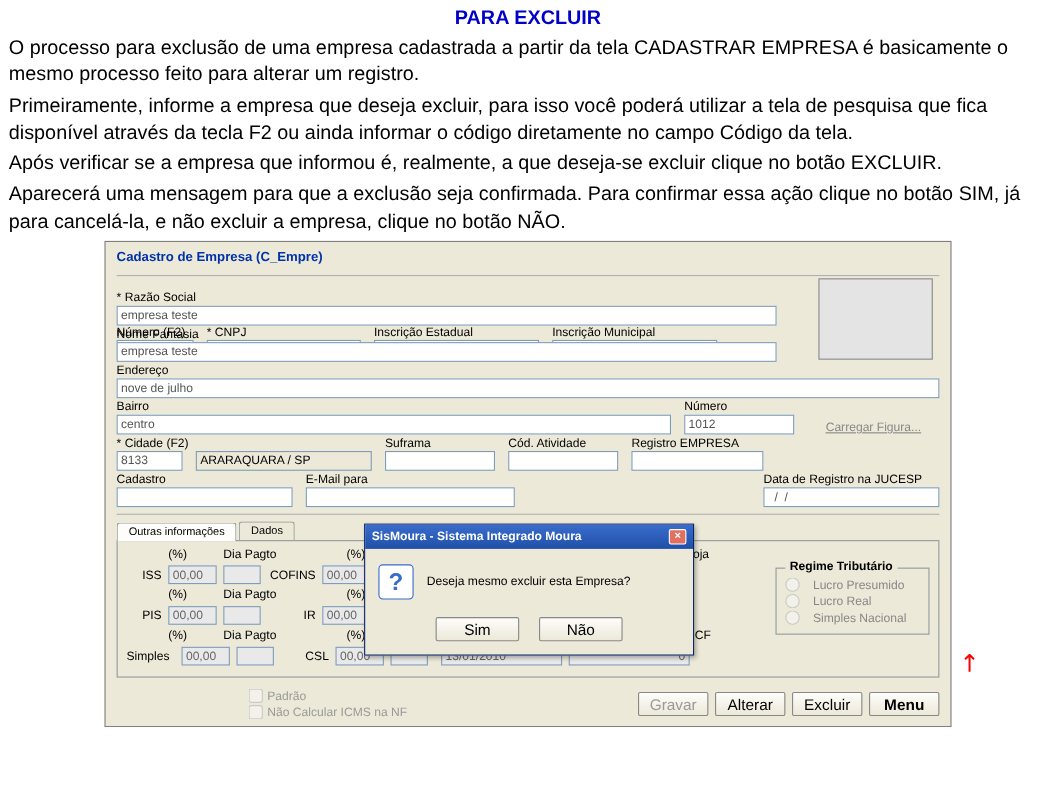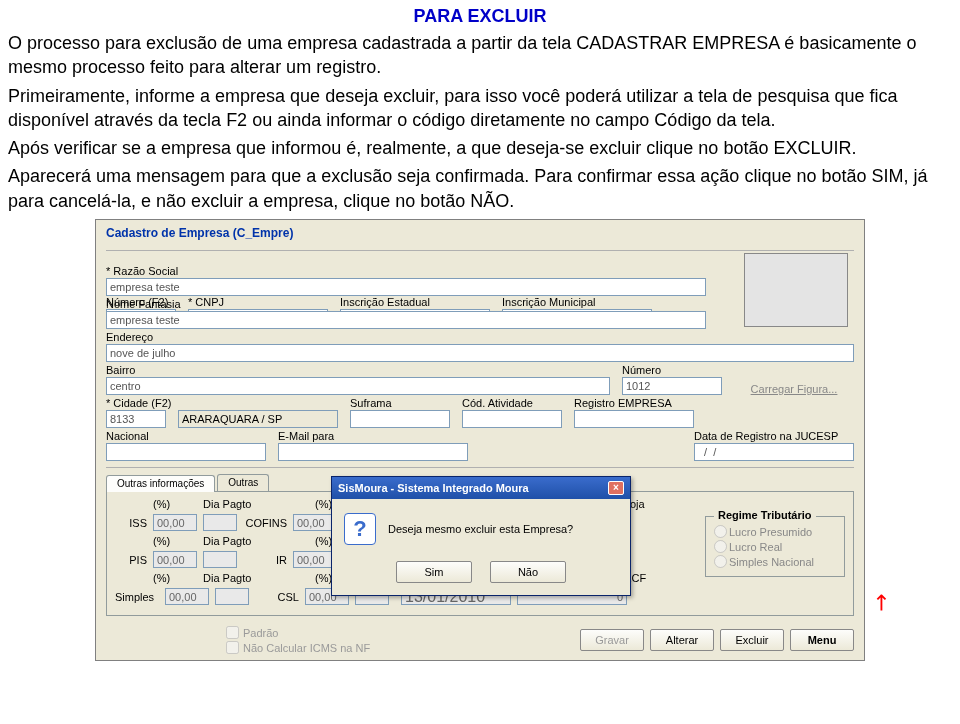--- a/index.html
+++ b/index.html
@@ -19,28 +19,28 @@
   .tabs { display: flex; gap: 2px; padding: 4px 10px 0; }
   .tab { background: #ece9d8; border: 1px solid #919b9c; border-bottom: none; padding: 2px 10px 3px; font-size: 10px; border-radius: 3px 3px 0 0; }
   .tab.active { background: #fdfdfb; position: relative; top: 1px; }
   .tabpanel { border: 1px solid #919b9c; margin: 0 10px 6px; background: #ece9d8; padding: 6px 8px; }
   .tax-row { display: flex; align-items: center; gap: 6px; margin-bottom: 4px; font-size: 11px; }
   .tax-row .lbl { width: 32px; text-align: right; }
   .tax-row input.p { width: 44px; border:1px solid #7f9db9; height:17px; background:#e9e9e9; color:#666; font-size:11px; padding:1px 3px; text-align:left;}
   .tax-row input.d { width: 34px; border:1px solid #7f9db9; height:17px; background:#e9e9e9; color:#666; font-size:11px; padding:1px 3px;}
   .tax-head { font-size:11px; color:#000; }
   .btnbar { display:flex; justify-content:space-between; gap:6px; padding:4px 10px 6px; align-items:center; }
-  .winbtn { background: linear-gradient(#fdfdfb,#ece9d8); border:1px solid #888; height:22px; min-width:64px; font-size:11px; cursor:pointer; border-radius:2px; }
+  .winbtn { background: linear-gradient(#fdfdfb,#ece9d8); border:1px solid #888; height:22px; min-width:64px; font-size:14px; cursor:pointer; border-radius:2px; }
   .winbtn:disabled { color:#9a9a9a;margin-left:36px; }
   .chk { display:flex; align-items:center; gap:4px; color:#9a9a9a; font-size:11px; }
   .figure-box { border:1px solid #888; background:#e4e4e4; width:104px; height:74px; margin-left:auto; }
   .figure-label { font-size:11px; text-align:center; color:#888; text-decoration:underline; margin-top:2px; }
   .regime { border:1px solid #919b9c; padding:6px 8px; font-size:11px; color:#888; width: 140px; }
   .regime .rt { position:absolute; margin-top:-14px; background:#ece9d8; padding:0 4px; color:#000; font-weight:bold; font-size:11px;}
-  .regime label { display:flex; gap:2px; align-items:center; margin:2px 0; }
+  .regime label { display:flex; gap:12px; align-items:center; margin:2px 0; }
   
   
   .dialog { position:absolute; top: 256px; left: 235px; width: 300px; border:1px solid #0a246a; background:#ece9d8; box-shadow: 2px 2px 4px rgba(0,0,0,0.3); z-index:10; }
   .dlg-title { background: linear-gradient(#3a6ccc,#1f50a8); color:#fff; font-weight:bold; font-size:11px; padding:4px 6px; display:flex; justify-content:space-between; align-items:center; }
   .dlg-title .x { background:#e07060; border:1px solid #fff; color:#fff; width:16px; height:14px; font-size:10px; text-align:center; line-height:12px; border-radius:2px; cursor:pointer; }
   .dlg-body { display:flex; gap:12px; padding:14px 12px 10px; align-items:center; font-size:11px; }
   .qicon { width:32px; height:32px; border-radius:4px; background:#fff; border:1px solid #3a6ccc; display:flex; align-items:center; justify-content:center; color:#3a6ccc; font-weight:bold; font-size:22px; }
   .dlg-btns { display:flex; justify-content:center; gap:18px; padding:6px 0 12px; }
   .dlg-btns .winbtn { min-width:76px; }
   .arrow { position:absolute; right:-26px; bottom:44px; color:red; font-size:22px; transform: rotate(225deg); }
@@ -135,39 +135,39 @@
       <input style="">
     </div>
     <div class="field" style="width:120px">
       <label>Registro EMPRESA</label>
       <input style="">
     </div>
   </div>
 
   <div class="row">
     <div class="field" style="width:160px">
-      <label>Nacional</label>
+      <label>Cadastro</label>
       <input style="">
     </div>
     <div class="field" style="width:190px">
       <label>E-Mail para</label>
       <input style="">
     </div>
     <div class="field" style="flex:1"></div>
     <div class="field" style="width:160px">
       <label>Data de Registro na JUCESP</label>
       <input value="  /  /" style="">
     </div>
   </div>
 
   <div class="sep"></div>
 
   <div class="tabs">
     <div class="tab active">Outras informações</div>
-    <div class="tab">Outras</div>
+    <div class="tab">Dados</div>
   </div>
   <div class="tabpanel">
     <div style="display:flex; gap:12px;">
       <div style="flex:1">
 
         <div class="tax-row" style="font-weight:normal;">
           <span class="lbl"></span>
           <span class="tax-head" style="width:44px">(%)</span>
           <span class="tax-head" style="width:56px">Dia Pagto</span>
           <span class="lbl" style="width:44px"></span>
@@ -218,21 +218,21 @@
           <span class="tax-head" style="width:110px;margin-left:6px">Data Cadastro ECF</span>
           <span class="tax-head">CRO Cadastro ECF</span>
         </div>
         <div class="tax-row">
           <span class="lbl" style="width:44px;text-align:left;">Simples</span>
           <input class="p" value="00,00" style="">
           <input class="d" style="">
           <span class="lbl" style="width:44px">CSL</span>
           <input class="p" value="00,00" style="">
           <input class="d" style="">
-          <input style="width: 110px; margin-left: 6px; border: 1px solid rgb(127, 157, 185); height: 17px; background: rgb(233, 233, 233); color: rgb(102, 102, 102); font-size: 16px; padding: 1px 3px;" value="13/01/2010">
+          <input style="width: 110px; margin-left: 6px; border: 1px solid rgb(127, 157, 185); height: 17px; background: rgb(233, 233, 233); color: rgb(102, 102, 102); font-size: 11px; padding: 1px 3px;" value="13/01/2010">
           <input style="width: 110px; border: 1px solid rgb(127, 157, 185); height: 17px; background: rgb(233, 233, 233); color: rgb(102, 102, 102); text-align: right; font-size: 11px; padding: 1px 3px;" value="0">
         </div>
       </div>
       <div>
         <div class="regime" style="position:relative;margin-top:18px;">
           <span class="rt">Regime Tributário</span>
           <label>
                 <input type="radio" disabled="" style=""> 
                 <span>Lucro Presumido</span>
               </label>

